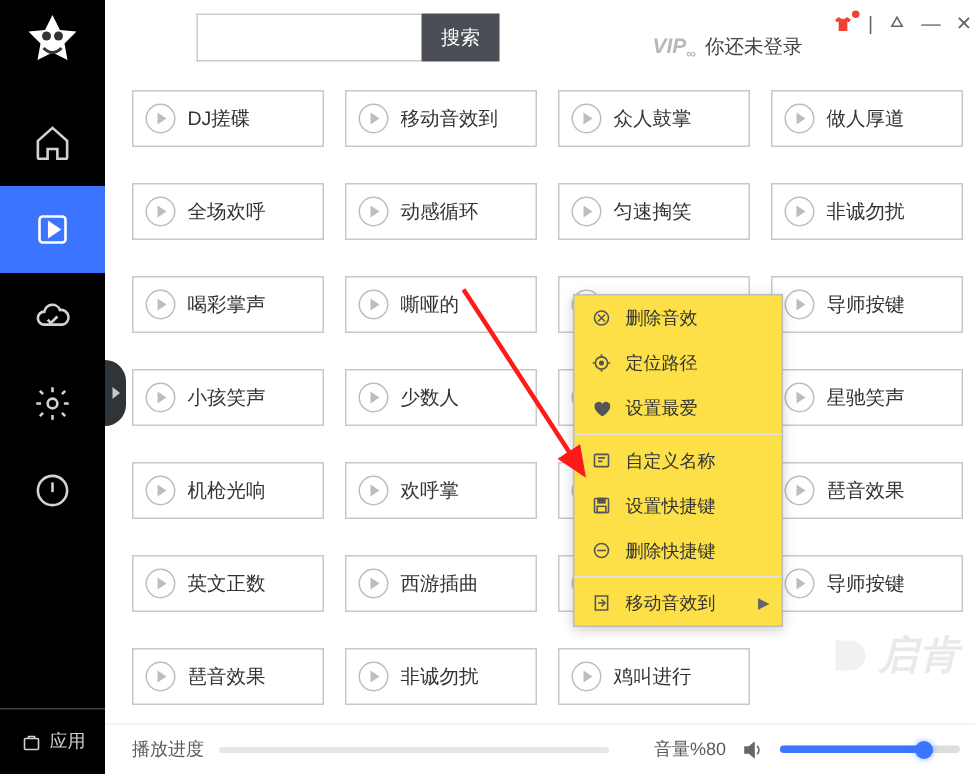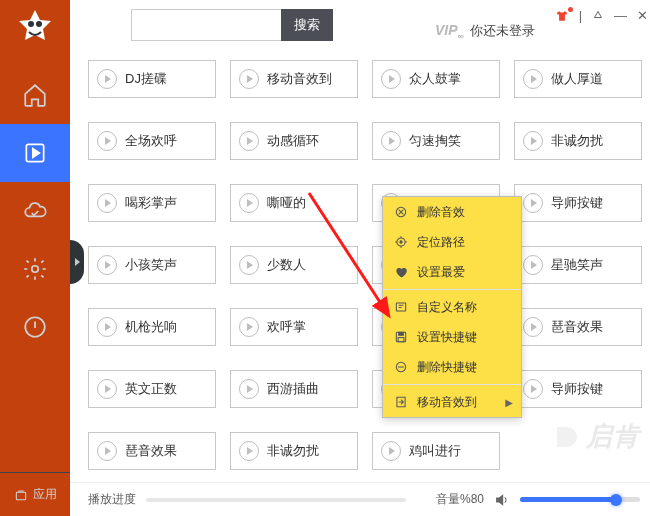--- a/index.html
+++ b/index.html
@@ -1,18 +1,18 @@
 <!DOCTYPE html>
 <html><head>
 <meta charset="utf-8">
 <style>
   * { box-sizing: border-box; margin: 0; padding: 0; font-family: "Microsoft YaHei", Arial, sans-serif; }
   body { width: 650px; height: 516px; overflow: hidden; background: #fff; position: relative; }
   .app { display: flex; width: 100%; height: 100%; }
-  .sidebar { width: 70px; background: #c2410c; display: flex; flex-direction: column; align-items: center; padding-top: 8px; color: #c8c8c8; }
+  .sidebar { width: 70px; background: #000000; display: flex; flex-direction: column; align-items: center; padding-top: 8px; color: #c8c8c8; }
   .logo { width: 40px; height: 40px; display:flex; align-items:center; justify-content:center; margin-bottom: 18px; }
   .nav-item { width: 70px; height: 58px; display:flex; align-items:center; justify-content:center; cursor:pointer; color:#cfd3d7; }
   .nav-item.active { background: #3b74ff; color:#fff; }
   .nav-item svg { width: 26px; height: 26px; }
   .spacer { flex: 1; }
   .apps-btn { width:70px; height:44px; display:flex; align-items:center; justify-content:center; gap:4px; font-size:12px; color:#cfd3d7; border-top:1px solid #3d4349; cursor:pointer; }
   .apps-btn svg { width:16px; height:16px; }
 
   .main { flex:1; display:flex; flex-direction:column; position:relative; }
   .topbar { height:50px; display:flex; align-items:center; padding:0 14px; gap:12px; }

